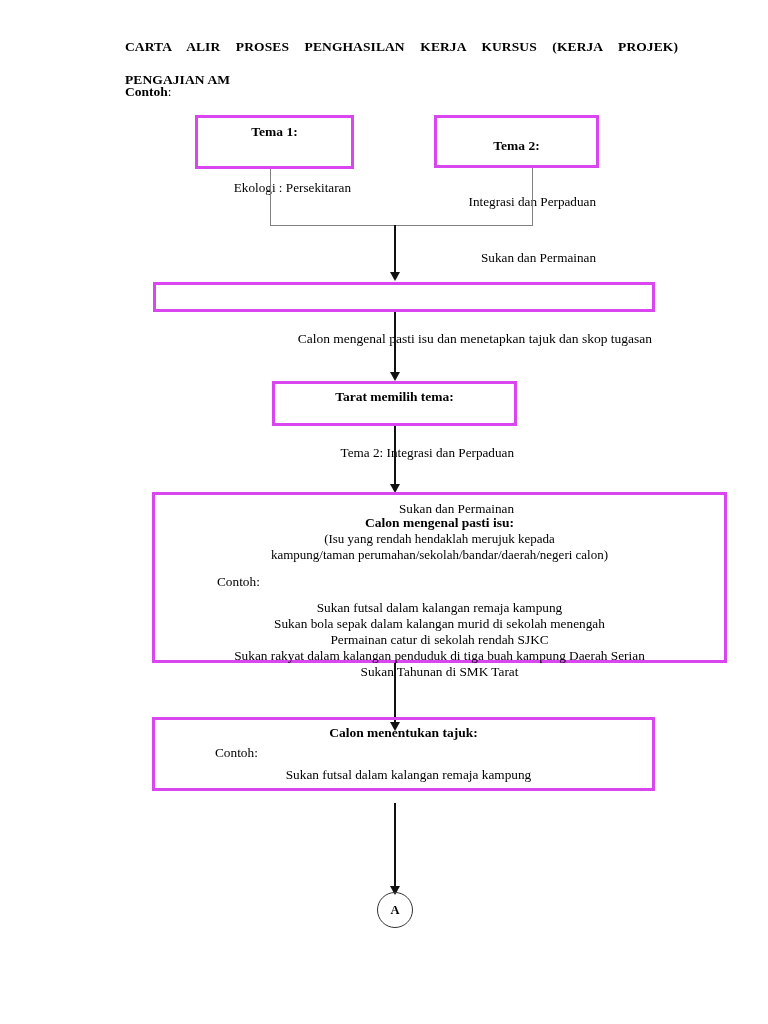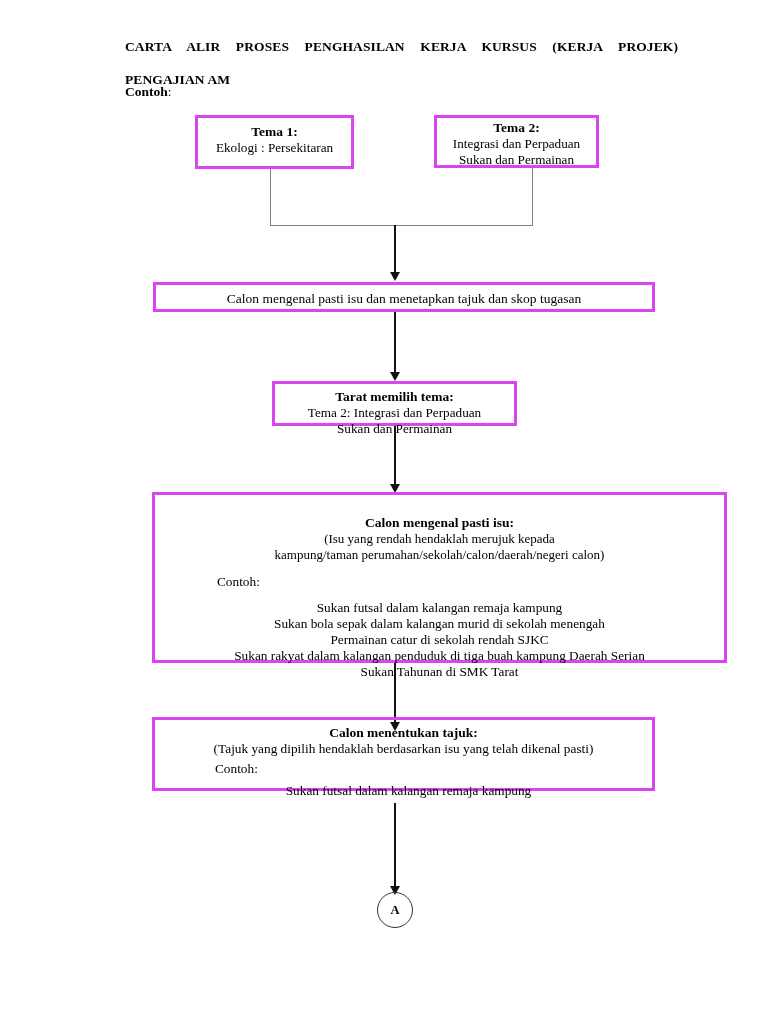--- a/index.html
+++ b/index.html
@@ -62,35 +62,36 @@
     background: transparent;
   }
 
   .btitle {
     font-weight: bold;
     text-align: center;
     font-size: 13.5px;
     line-height: 1.18;
   }
   .bline {
-    text-align: center;
+    text-align: right;
     font-size: 13.2px;
     line-height: 1.18;
+    margin-top: 40px;
   }
 
   
   #box-tema1 {
     left: 195px; top: 115px;
     width: 159px; height: 54px;
     padding-top: 6px;
   }
   #box-tema2 {
     left: 434px; top: 115px;
     width: 165px; height: 53px;
-    padding-top: 2px;
+    padding-top: 20px;
   }
 
   #box-kenalpasti-skop {
     left: 153px; top: 282px;
     width: 502px; height: 30px;
   }
   #box-kenalpasti-skop .bline {
     line-height: 28px;
     font-size: 13.5px;
   }
@@ -230,36 +231,35 @@
     <div class="btitle">Tarat memilih tema:</div>
     <div class="bline">Tema 2: Integrasi dan Perpaduan</div>
     <div class="bline">Sukan dan Permainan</div>
   </div>
 
   <div class="arrow" style="left:394px; top:426px; height:59px;"></div>
 
   <div class="fbox" id="box-kenalpasti-isu">
     <div class="btitle">Calon mengenal pasti isu:</div>
     <div class="sub">(Isu yang rendah hendaklah merujuk kepada</div>
-    <div class="sub">kampung/taman perumahan/sekolah/calon/daerah/negeri calon)</div>
+    <div class="sub">kampung/taman perumahan/sekolah/bandar/daerah/negeri calon)</div>
     <div class="contoh">Contoh:</div>
     <div class="isu-list">
       <span class="item">Sukan futsal dalam kalangan remaja kampung</span>
       <span class="item">Sukan bola sepak dalam kalangan murid di sekolah menengah</span>
       <span class="item">Permainan catur di sekolah rendah SJKC</span>
       <span class="item">Sukan rakyat dalam kalangan penduduk di tiga buah kampung Daerah Serian</span>
       <span class="item">Sukan Tahunan di SMK Tarat</span>
     </div>
   </div>
 
   <div class="arrow" style="left:394px; top:663px; height:60px;"></div>
 
   <div class="fbox" id="box-menentukan-tajuk">
     <div class="btitle">Calon menentukan tajuk:</div>
-    <div class="sub">(Tajuk yang dipilih hendaklah berdasarkan isu yang telah dikenal pasti)</div>
     <div class="contoh">Contoh:</div>
     <div class="example">Sukan futsal dalam kalangan remaja kampung</div>
   </div>
 
   <div class="arrow" style="left:394px; top:803px; height:84px;"></div>
 
   <div id="circle-a">A</div>
 
 </div>
 

